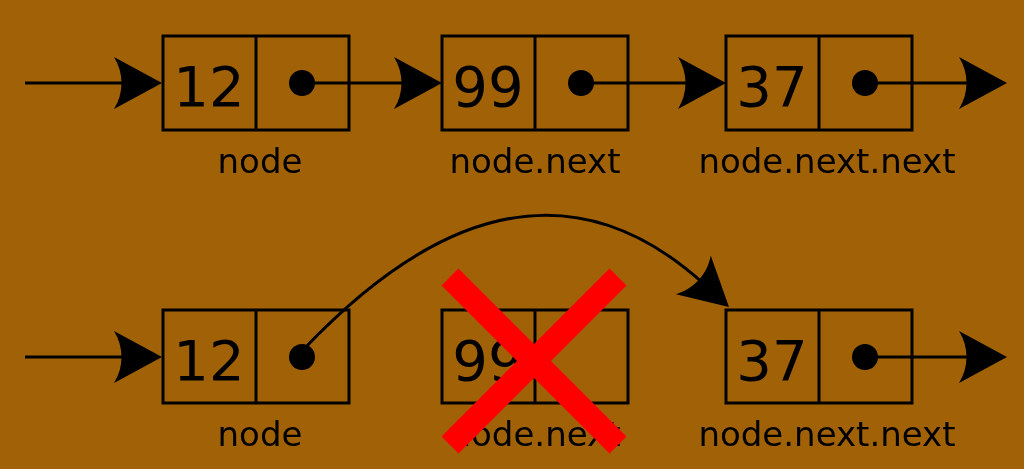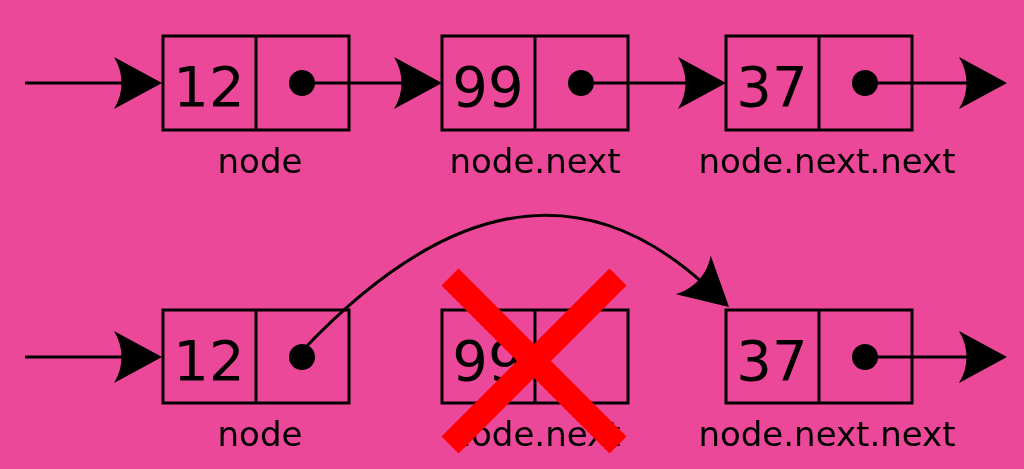--- a/index.html
+++ b/index.html
@@ -3,21 +3,21 @@
 <meta charset="utf-8">
 <style>
   html, body {
     margin: 0;
     padding: 0;
     background: #ffffff;
   }
   .stage {
     width: 1024px;
     height: 469px;
-    background: #ec4899;
+    background: #a16207;
     overflow: hidden;
   }
   svg text {
     font-family: "DejaVu Sans", "Liberation Sans", sans-serif;
     fill: #000000;
   }
   .node-value  { font-size: 56px; }
   .node-label  { font-size: 34px; }
   .box         { fill: none; stroke: #000000; stroke-width: 3px; }
   .wire        { stroke: #000000; stroke-width: 3px; fill: none; }

